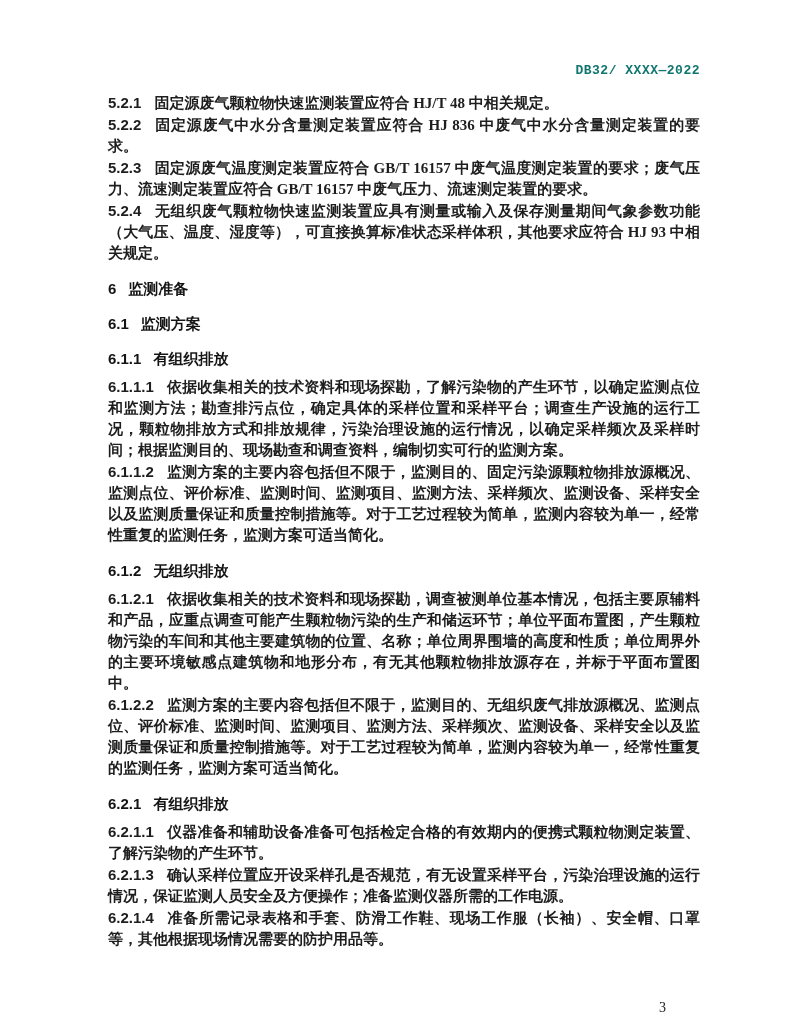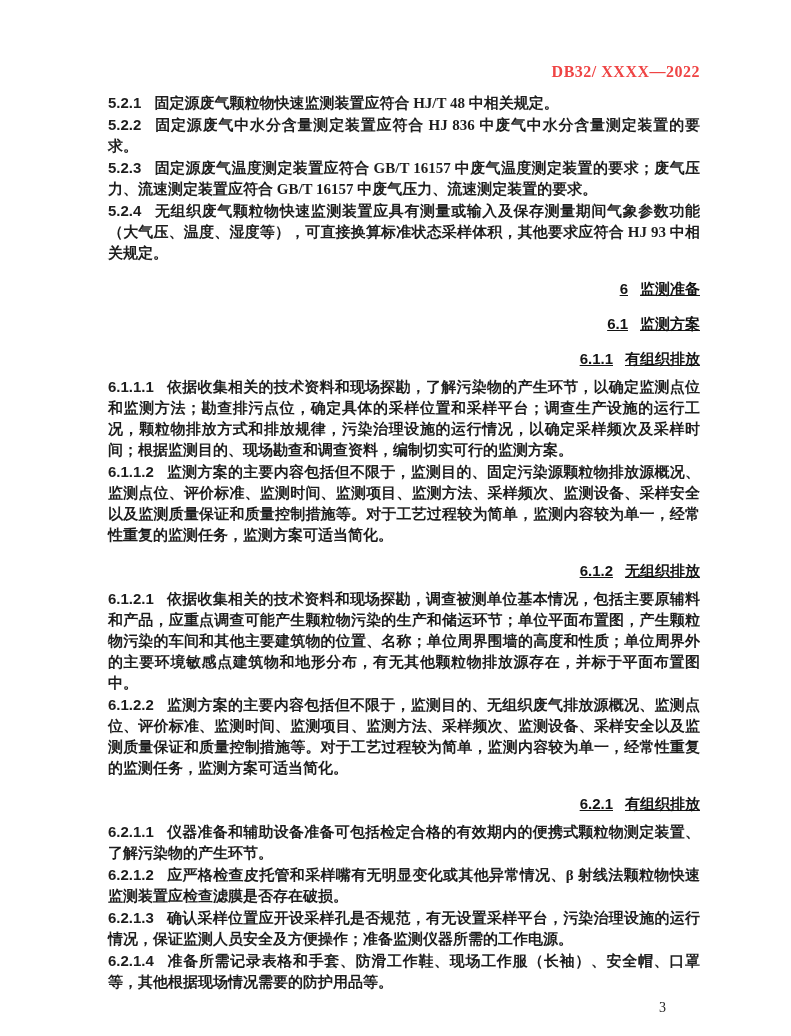--- a/index.html
+++ b/index.html
@@ -13,48 +13,47 @@
     height: 1036px;
     background: #ffffff;
     overflow: hidden;
     font-family: "Liberation Serif", "DejaVu Serif", serif;
     color: #1e1e1e;
   }
   .doc-header {
     position: absolute;
     top: 63px;
     right: 91px;
-    font-family: Liberation Serif, serif;
+    font-family: Liberation Mono, monospace;
     font-weight: bold;
-    font-size: 16px;
+    font-size: 13px;
     letter-spacing: 0.5px;
-    color: #ef4444;
+    color: #0f766e;
   }
   .doc-body {
     position: absolute;
     top: 92px;
     left: 108px;
     right: 91px;
     font-size: 15px;
     line-height: 21px;
     text-align: justify;
   }
   .para {
     margin: 0;
     font-weight: bold;
   }
   .heading {
     margin: 14px 0 7px 0;
     font-family: "Liberation Sans", "DejaVu Sans", sans-serif;
     font-weight: bold;
     font-size: 15px;
     line-height: 21px;
-    text-align: right;
+    text-align: left;
     color: #141414;
-    text-decoration: underline;
   }
   .clause-num {
     font-family: "Liberation Sans", "DejaVu Sans", sans-serif;
     padding-right: 13px;
     white-space: nowrap;
   }
   .heading .clause-num {
     padding-right: 12px;
   }
   .doc-footer {
@@ -97,21 +96,20 @@
 
     <p class="para"><span class="clause-num">6.1.2.1</span><span>依据收集相关的技术资料和现场探勘，调查被测单位基本情况，包括主要原辅料和产品，应重点调查可能产生颗粒物污染的生产和储运环节；单位平面布置图，产生颗粒物污染的车间和其他主要建筑物的位置、名称；单位周界围墙的高度和性质；单位周界外的主要环境敏感点建筑物和地形分布，有无其他颗粒物排放源存在，并标于平面布置图中。</span></p>
 
     <p class="para"><span class="clause-num">6.1.2.2</span><span>监测方案的主要内容包括但不限于，监测目的、无组织废气排放源概况、监测点位、评价标准、监测时间、监测项目、监测方法、采样频次、监测设备、采样安全以及监测质量保证和质量控制措施等。对于工艺过程较为简单，监测内容较为单一，经常性重复的监测任务，监测方案可适当简化。</span></p>
 
 
     <p class="heading"><span class="clause-num">6.2.1</span><span>有组织排放</span></p>
 
     <p class="para"><span class="clause-num">6.2.1.1</span><span>仪器准备和辅助设备准备可包括检定合格的有效期内的便携式颗粒物测定装置、了解污染物的产生环节。</span></p>
 
-    <p class="para"><span class="clause-num">6.2.1.2</span><span>应严格检查皮托管和采样嘴有无明显变化或其他异常情况、β 射线法颗粒物快速监测装置应检查滤膜是否存在破损。</span></p>
 
     <p class="para"><span class="clause-num">6.2.1.3</span><span>确认采样位置应开设采样孔是否规范，有无设置采样平台，污染治理设施的运行情况，保证监测人员安全及方便操作；准备监测仪器所需的工作电源。</span></p>
 
     <p class="para"><span class="clause-num">6.2.1.4</span><span>准备所需记录表格和手套、防滑工作鞋、现场工作服（长袖）、安全帽、口罩等，其他根据现场情况需要的防护用品等。</span></p>
 
   </div>
 
   <div class="doc-footer">3</div>
 
 </div>

